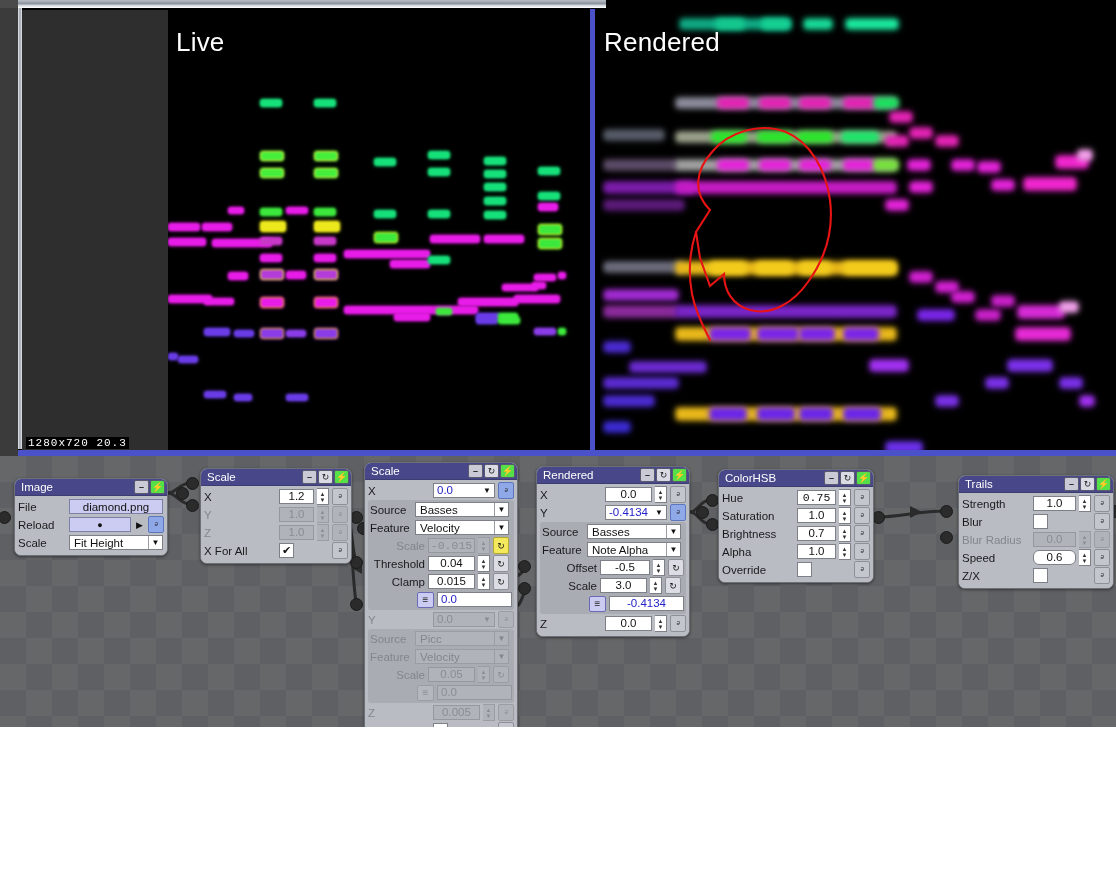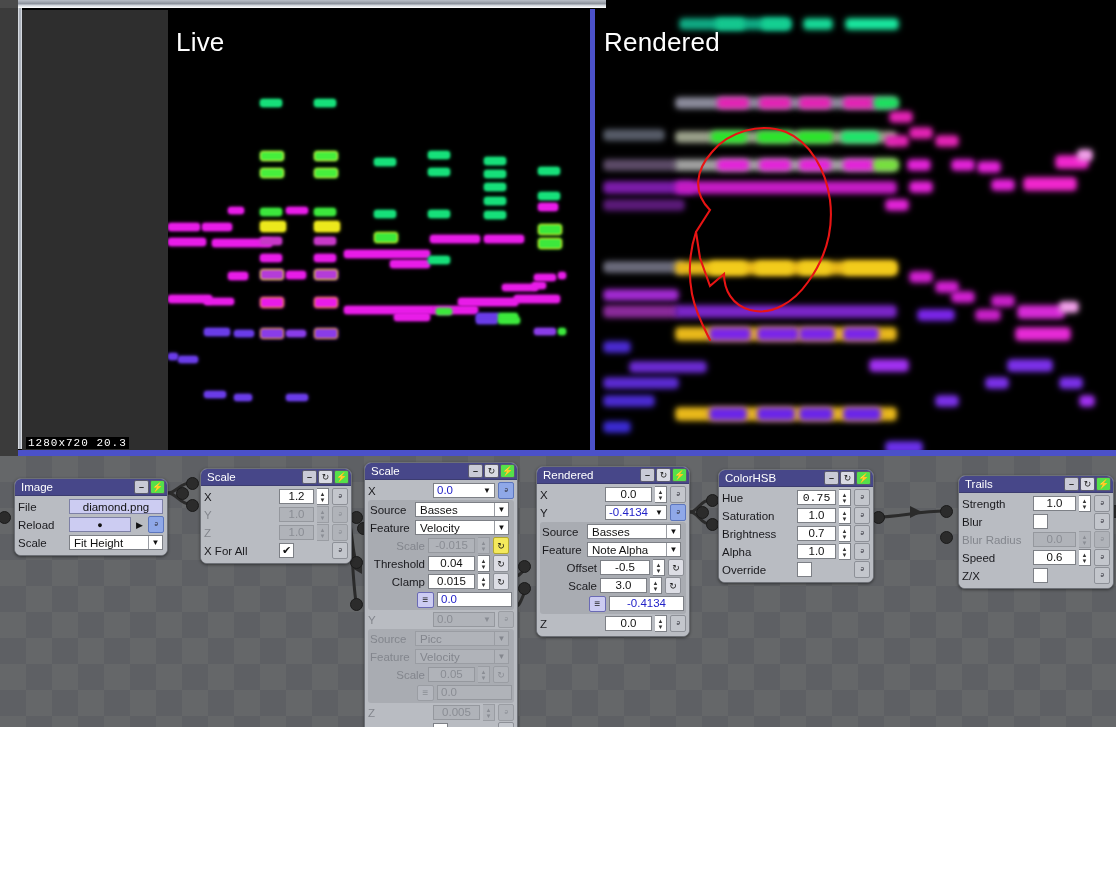--- a/index.html
+++ b/index.html
@@ -562,21 +562,21 @@
           </div>
           <div class="row">
             <span class="lbl" style="width:42px;">Feature</span>
             <span class="combo" style="width:94px;">
               <span>Velocity</span>
               <span class="arrow">▼</span>
             </span>
           </div>
           <div class="row">
             <span class="lbl dim right" style="width:55px;">Scale</span>
-            <span class="field num dim" style="width:47px;">-0.015</span>
+            <span class="field num dim" style="width:47px;font-family:Liberation Mono, monospace;">-0.015</span>
             <span class="spin dim">
                 <span>▲</span>
                 <span>▼</span>
               </span>
             <span class="cyc-btn hl">↻</span>
           </div>
           <div class="row">
             <span class="lbl right" style="width:55px;">Threshold</span>
             <span class="field num" style="width:47px;">0.04</span>
             <span class="spin">
@@ -823,21 +823,21 @@
           <span class="lbl dim" style="width:68px;">Blur Radius</span>
           <span class="field num dim" style="width:47px;">0.0</span>
           <span class="spin dim">
               <span>▲</span>
               <span>▼</span>
             </span>
           <span class="link dim">ᵊ</span>
         </div>
         <div class="row">
           <span class="lbl" style="width:68px;">Speed</span>
-          <span class="field num" style="width:47px;">0.6</span>
+          <span class="field num" style="width:47px;border-radius:6px;">0.6</span>
           <span class="spin">
               <span>▲</span>
               <span>▼</span>
             </span>
           <span class="link">ᵊ</span>
         </div>
         <div class="row">
           <span class="lbl" style="width:68px;">Z/X</span>
           <span class="chk empty"></span>
           <span class="spacer"></span>

